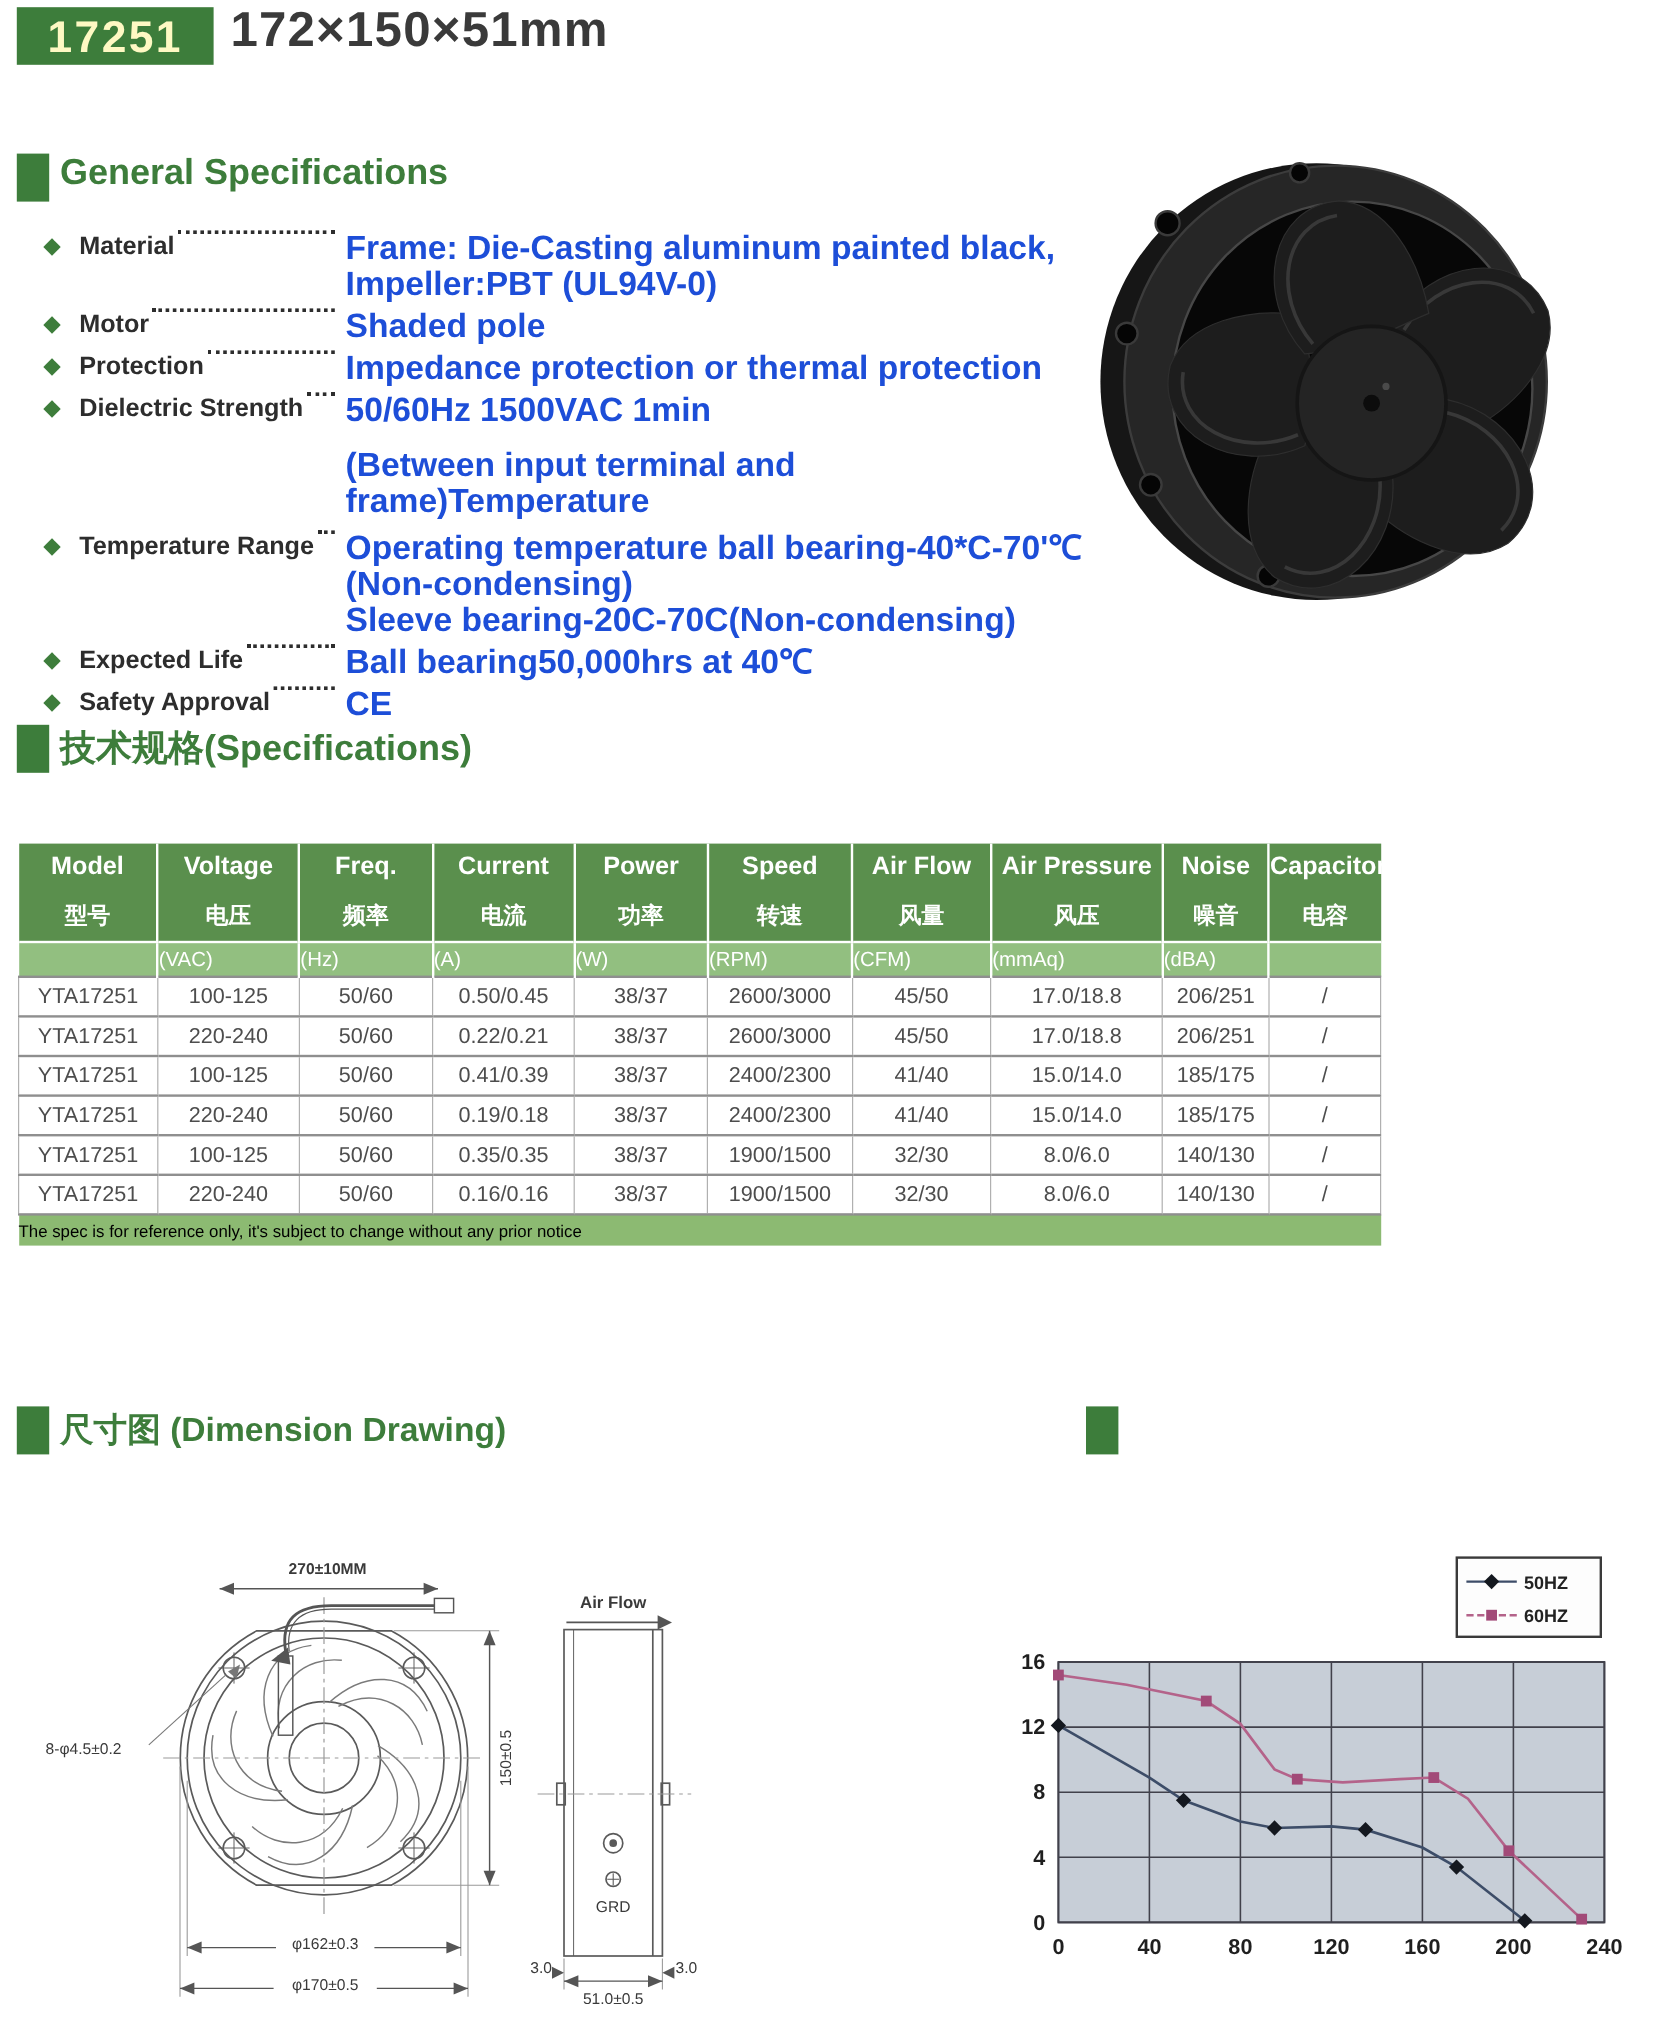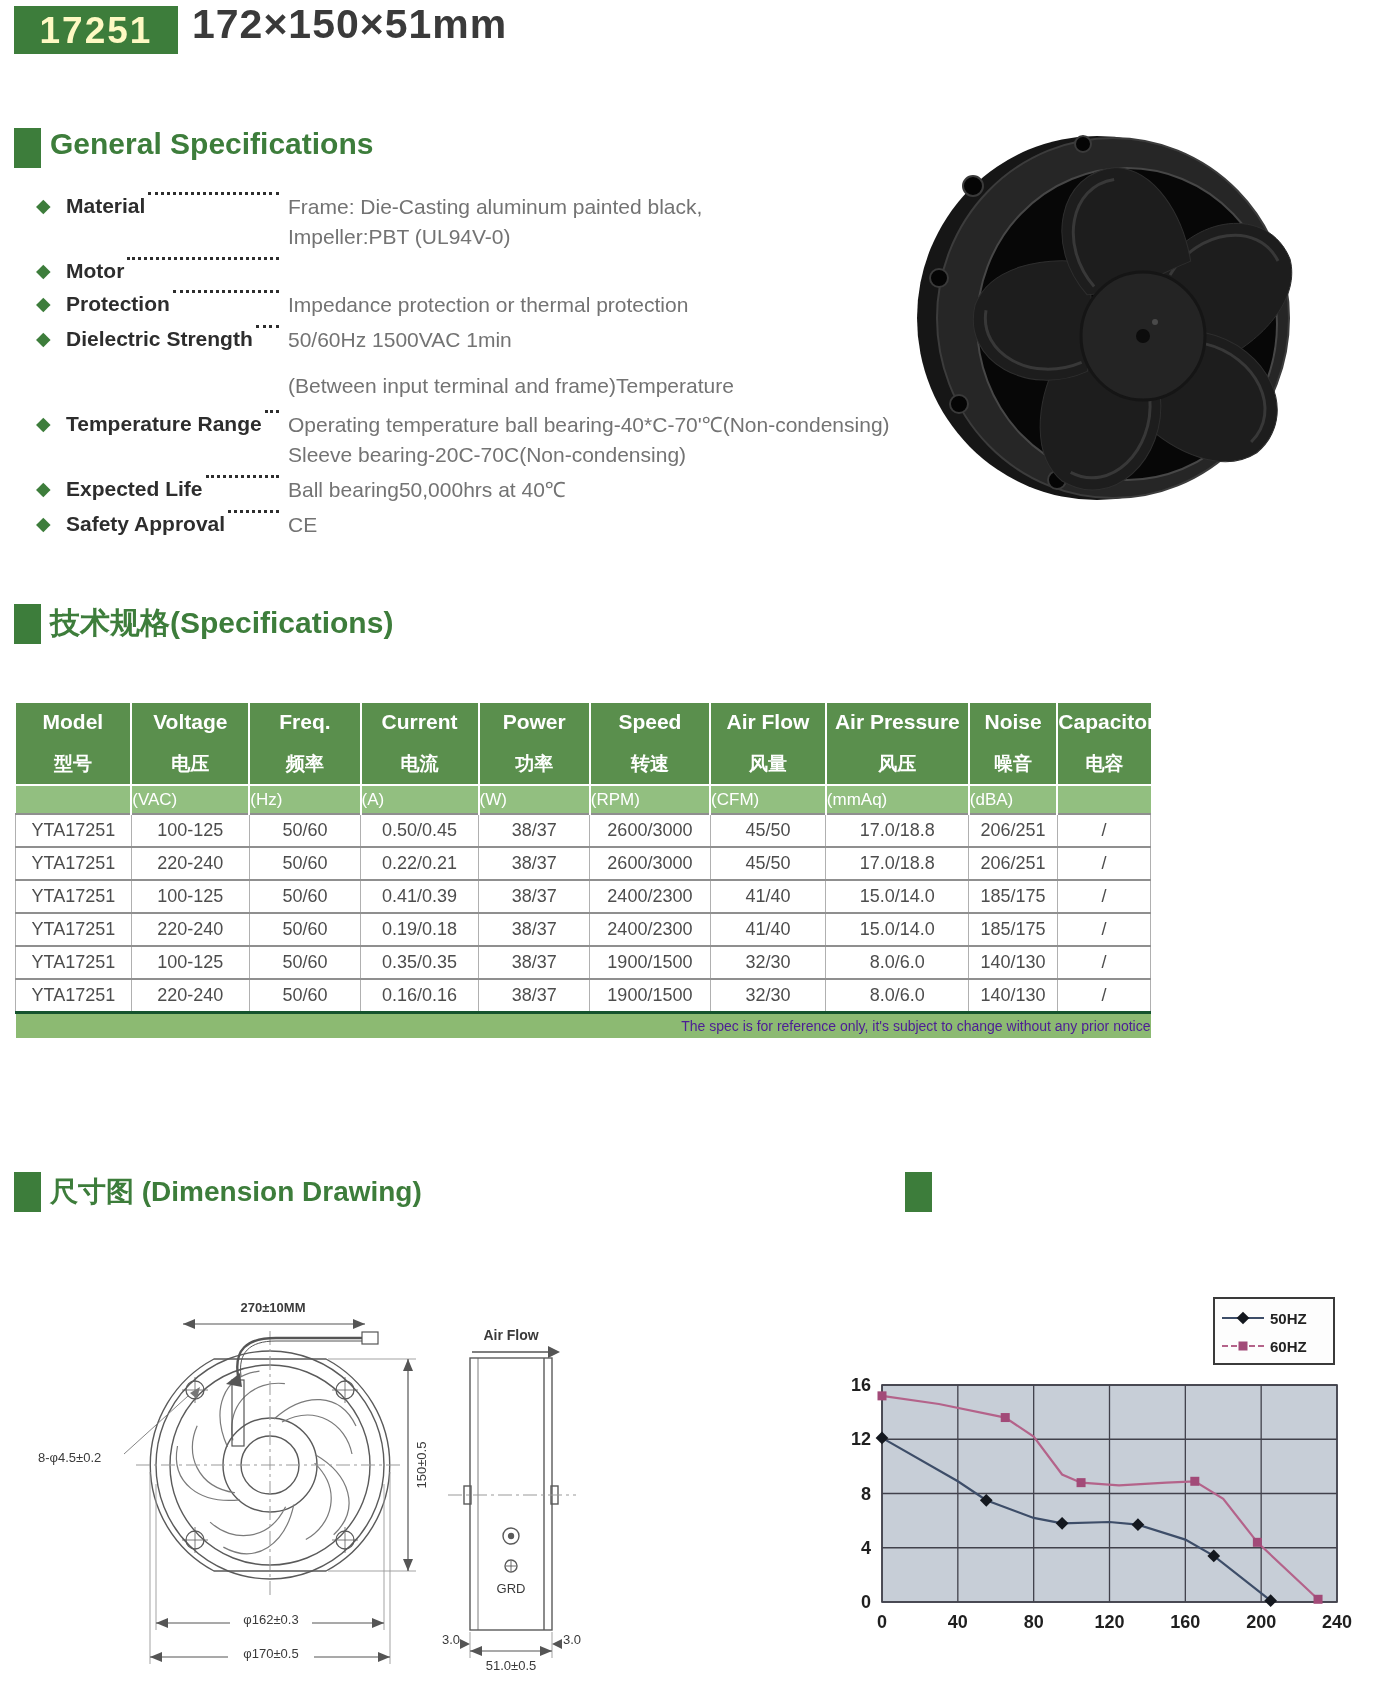--- a/index.html
+++ b/index.html
@@ -19,37 +19,37 @@
   .sec-title.small{font-size:28px}
 
   
   #gs-list{left:36px;top:192px;width:884px}
   .gs-item{display:flex;align-items:flex-start;margin-bottom:5px}
   .gs-item-4{margin-top:9px}
   .gs-bullet{width:30px;color:#3d7d3b;font-size:19px;line-height:28px}
   .gs-labelwrap{width:216px;display:flex;align-items:flex-start;flex-shrink:0}
   .gs-label{font-size:21px;font-weight:bold;color:#2d2d2d;line-height:28px;white-space:nowrap}
   .gs-dots{flex:1;border-bottom:3px dotted #2d2d2d;margin:0 3px 7px 3px;min-width:6px}
-  .gs-value{flex:1;font-size:21px;font-weight:normal;color:#737373;line-height:30px;padding-left:6px}
+  .gs-value{flex:1;font-size:28px;font-weight:bold;color:#1d4ed8;line-height:30px;padding-left:6px}
   .gs-item-3 .gs-value div:nth-child(2){margin-top:16px}
 
   
   #table-wrap{left:15px;top:703px;width:1136px}
   #spec-table{border-collapse:collapse;width:100%;table-layout:fixed}
   #spec-table th{background:#5a8f4d;color:#fff;border-right:2px solid #fff;padding:6px 0 8px;vertical-align:middle}
   #spec-table th:last-child{border-right:none}
   .th-en{font-size:21px;font-weight:bold;line-height:26px}
   .th-zh{font-size:19px;font-weight:bold;line-height:24px;margin-top:17px}
   #spec-table tr.units td{background:#92bf80;color:#fff;font-size:17px;height:29px;text-align:left;
                           border-right:2px solid #fff;border-top:2px solid #fff}
   #spec-table tr.units td:last-child{border-right:none}
   #spec-table tbody td{background:#fff;color:#4d4d4d;font-size:18px;height:33px;text-align:center;
                        border:1px solid #b0b0b0;border-bottom:2px solid #8f8f8f}
   #spec-table tbody tr:first-child td{border-top:2px solid #8f8f8f}
-  .note-row td{background:#8cba72;color:#4c1d95;font-size:14px;height:26px;text-align:right;border-top:3px solid #14532d}
+  .note-row td{background:#8cba72;color:#000000;font-size:14px;height:26px;text-align:left;border-top:1px solid #14532d}
 
   
   #fan-photo{left:915px;top:128px}
   #dim-svg{left:20px;top:1240px}
   #pq-svg{left:770px;top:1280px}
   .tick{font-family:"Liberation Sans",sans-serif;font-size:18px;font-weight:bold;fill:#1f1f1f}
   .legend-t{font-family:"Liberation Sans",sans-serif;font-size:15px;font-weight:bold;fill:#222}
   .dim-t{font-family:"Liberation Sans",sans-serif;font-size:13px;fill:#3a3a3a}
   .dim-t.b{font-weight:bold}
 </style>
@@ -73,20 +73,23 @@
         <span class="gs-value">
           <div>Frame: Die-Casting aluminum painted black,</div>
           <div>Impeller:PBT (UL94V-0)</div>
         </span>
       </div>
       <div class="gs-item gs-item-1">
         <span class="gs-bullet">◆</span>
         <span class="gs-labelwrap">
           <span class="gs-label">Motor</span>
           <span class="gs-dots"></span>
+        </span>
+        <span class="gs-value">
+          <div>Shaded pole</div>
         </span>
       </div>
       <div class="gs-item gs-item-2">
         <span class="gs-bullet">◆</span>
         <span class="gs-labelwrap">
           <span class="gs-label">Protection</span>
           <span class="gs-dots"></span>
         </span>
         <span class="gs-value">
           <div>Impedance protection or thermal protection</div>

